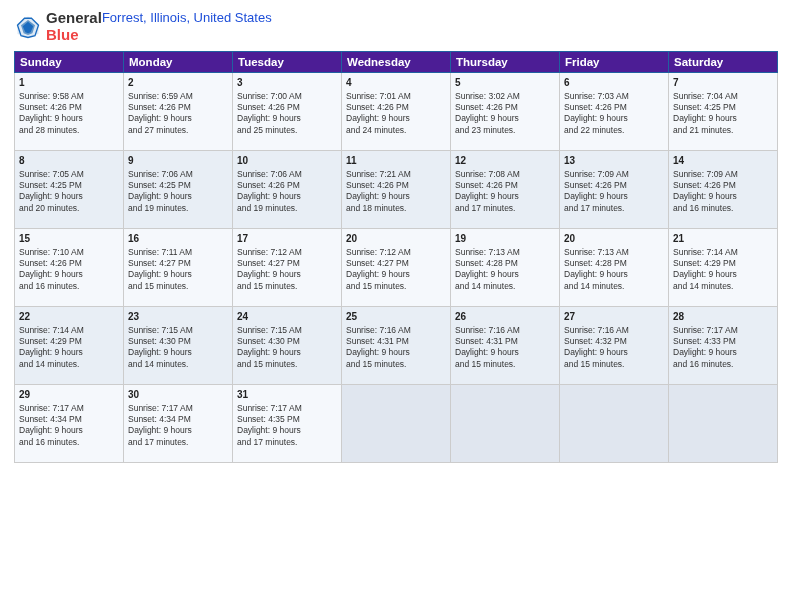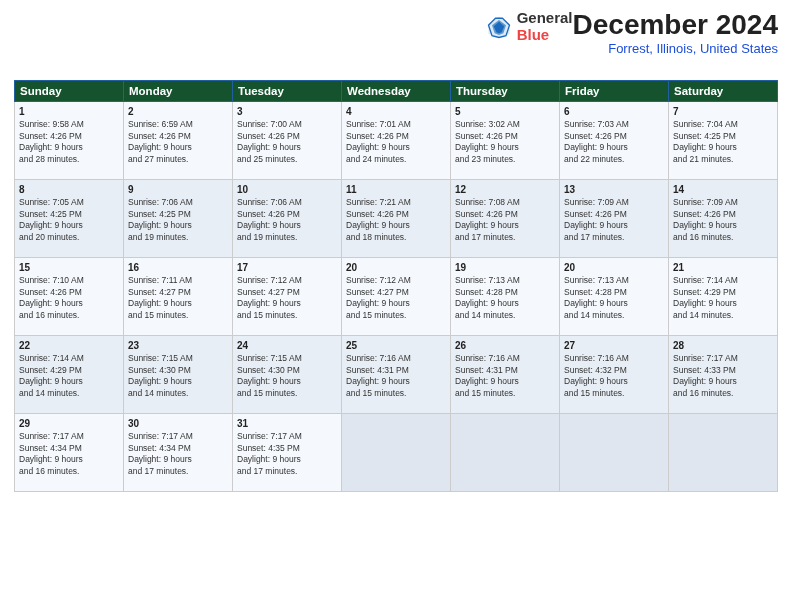--- a/index.html
+++ b/index.html
@@ -11,23 +11,23 @@
       overflow: hidden;
     }
     .container {
       width: 792px;
       height: 612px;
       padding: 10px 14px;
       background: #fff;
     }
     .header {
       display: flex;
-      justify-content: flex-end;
+      justify-content: flex-start;
       align-items: flex-start;
-      margin-bottom: 24px;
+      margin-bottom: 8px;
     }
     .logo {
       display: flex;
       align-items: center;
       gap: 4px;
     }
     .logo-text {
       font-size: 15px;
       font-weight: bold;
       line-height: 1.1;
@@ -50,21 +50,21 @@
     .location {
       font-size: 13px;
       color: #1d4ed8;
     }
     table {
       width: 100%;
       border-collapse: collapse;
       table-layout: fixed;
     }
     thead th {
-      background: #14532d;
+      background: #4c1d95;
       color: #fff;
       font-size: 11.5px;
       font-weight: bold;
       text-align: left;
       padding: 4px 5px;
       border: 1px solid #2060a0;
     }
     tbody td {
       vertical-align: top;
       font-size: 8.5px;
@@ -103,21 +103,20 @@
         <polygon points="20,6 28,14 24,26 16,28 8,26 4,14 12,6" fill="none" stroke="#1a6bbf" stroke-width="1.5"></polygon>
         <polygon points="16,8 24,14 21,23 16,25 11,23 8,14" fill="#2e75b6" opacity="0.7"></polygon>
         <polygon points="16,10 22,15 19,22 16,23 13,22 10,15" fill="#1a6bbf"></polygon>
       </svg>
       <div class="logo-text">
         <div><span class="logo-general">General</span></div>
         <div><span class="logo-blue">Blue</span></div>
       </div>
     </div>
     <div class="title-block">
-      <div class="month-title">December 2024</div>
       <div class="location">Forrest, Illinois, United States</div>
     </div>
   </div>
 
   <table>
     <thead>
       <tr>
         <th>Sunday</th>
         <th>Monday</th>
         <th>Tuesday</th>

